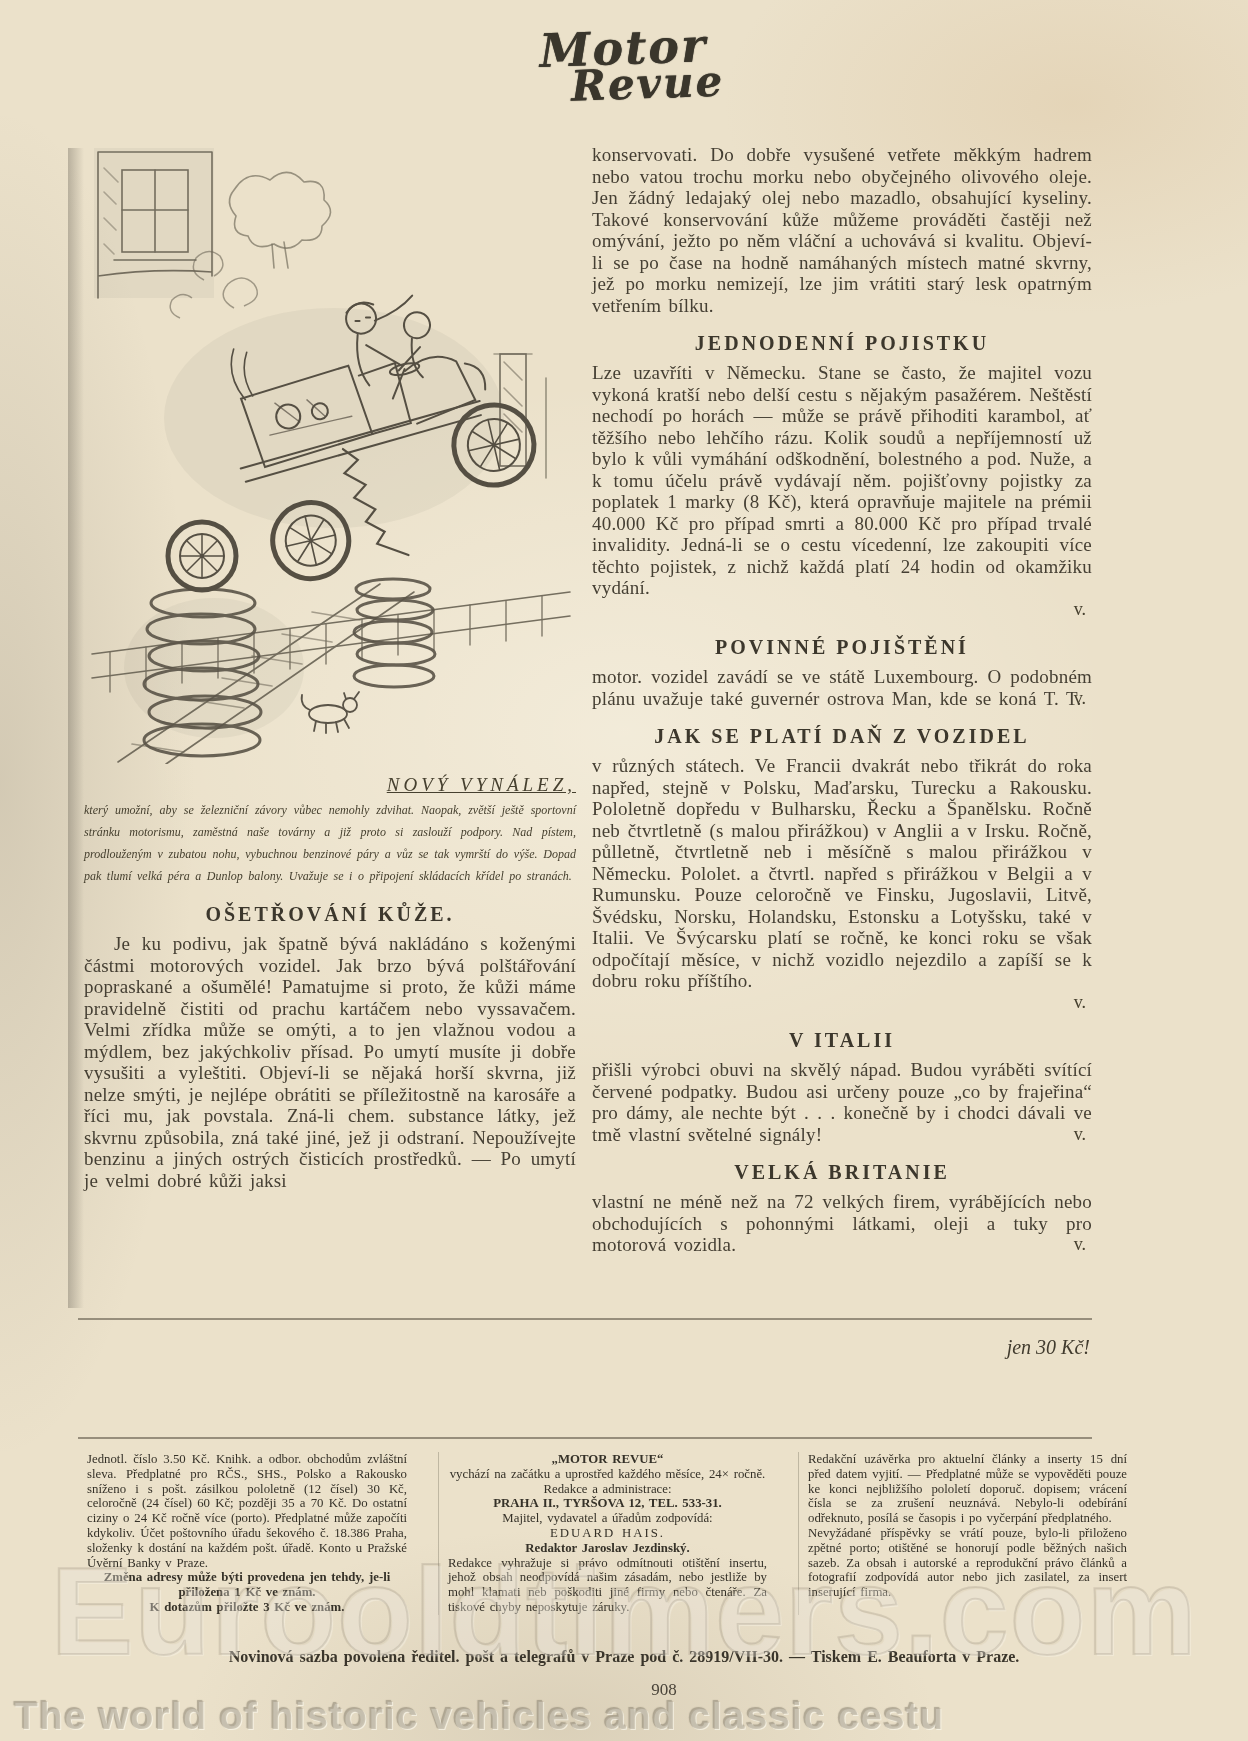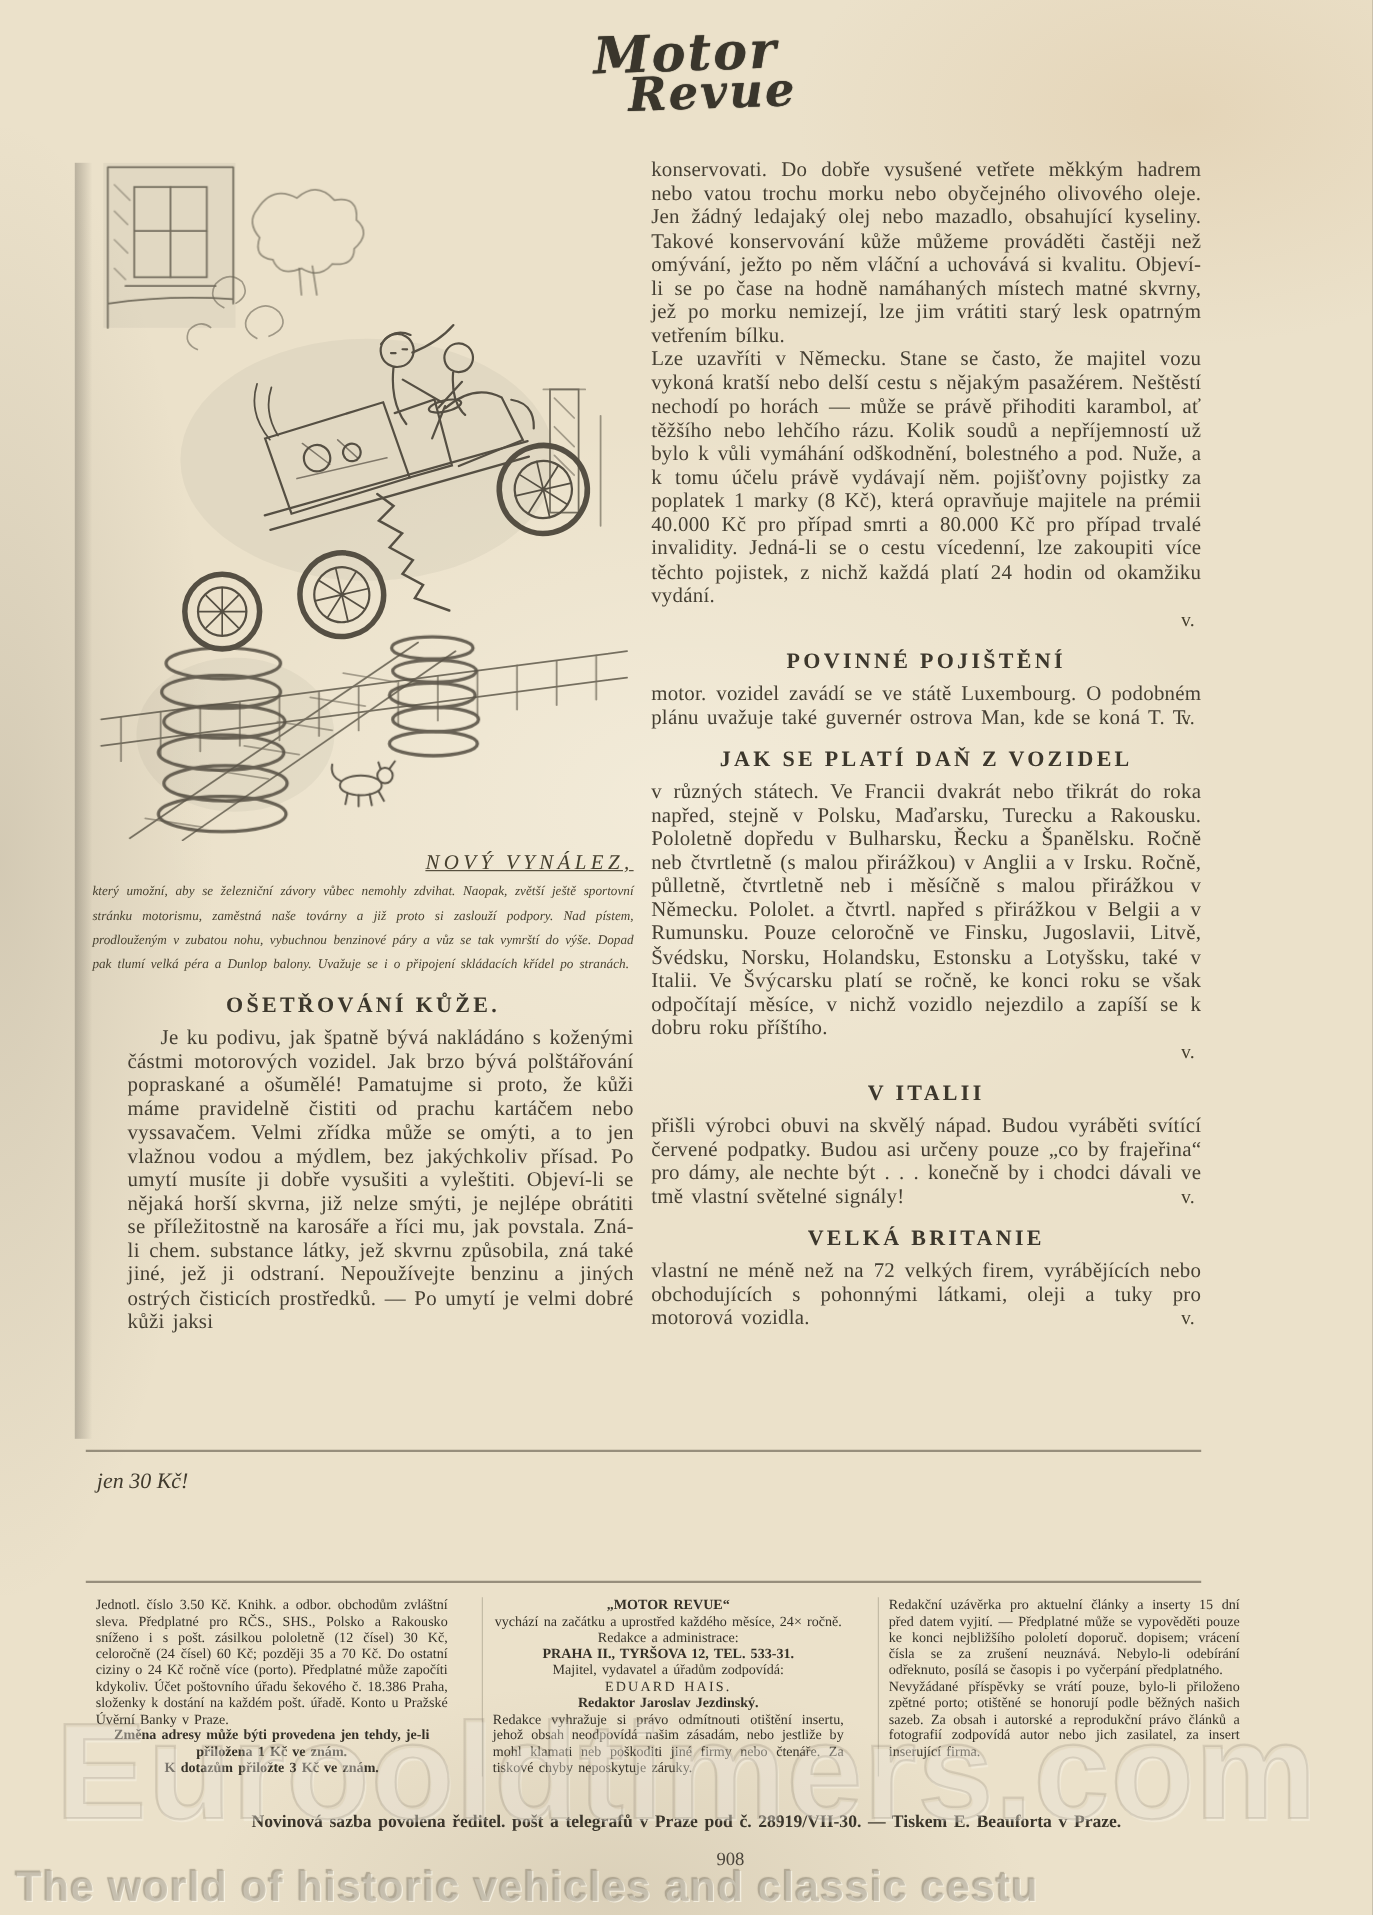--- a/index.html
+++ b/index.html
@@ -25,30 +25,30 @@
   .columns{position:absolute;left:84px;top:142px;width:1008px;display:flex;gap:16px;align-items:flex-start;}
   .col-left{width:492px;flex:none;}
   .col-right{width:500px;flex:none;padding-top:2px;}
   .illustration{margin:6px 0 10px 0;width:492px;height:616px;}
   .illustration svg{display:block;width:100%;height:100%;}
   .caption-title{font-style:italic;text-align:right;font-size:19px;letter-spacing:4px;margin-top:3px;color:#46402f;text-decoration:underline;}
   .caption-body{font-style:italic;font-size:12px;line-height:22px;text-align:justify;word-spacing:2.5px;margin:3px 0 0 0;color:#46402f;}
   .section-heading{font-size:20px;font-weight:bold;letter-spacing:3px;text-align:center;
     margin:16px 0 7px 0;color:#3c372c;}
   .body-text{font-size:19px;line-height:21.5px;text-align:justify;word-spacing:2.5px;letter-spacing:.2px;margin:0;}
-  .body-text.indent{text-indent:30px;margin-left:32px;}
+  .body-text.indent{text-indent:30px;}
   .signature{text-align:right;font-size:18px;line-height:21.5px;padding-right:6px;color:#46402f;}
   .signature.inline{margin-top:-21.5px;}
   
   .rule{position:absolute;left:78px;width:1014px;border-top:2px solid rgba(82,75,61,.55);}
   .rule-top{top:1318px;}
   .rule-bottom{top:1437px;}
   .promo{position:absolute;left:88px;top:1334px;width:1002px;}
   .promo-body{font-style:italic;font-size:20px;line-height:26px;text-align:justify;word-spacing:2px;margin:0;color:#413b2e;}
-  .promo-last{font-style:italic;font-size:20px;line-height:26px;text-align:left;color:#413b2e;}
+  .promo-last{font-style:italic;font-size:20px;line-height:26px;text-align:right;color:#413b2e;}
   
   .imprint{position:absolute;left:78px;top:1452px;width:1014px;display:flex;color:#353128;gap:22px;}
   .imprint-col{width:338px;flex:none;padding:0 9px;box-sizing:border-box;}
   .imprint-col + .imprint-col{border-left:1px solid rgba(90,85,70,.30);}
   .imprint-line{font-size:12.8px;line-height:14.8px;margin:0;word-spacing:1.5px;}
   .imprint-line.justify{text-align:justify;}
   .imprint-line.center{text-align:center;}
   .imprint-line.center-bold{text-align:center;font-weight:bold;}
   .imprint-line.center-caps{text-align:center;letter-spacing:2px;}
   .colophon{position:absolute;left:0;top:1648px;width:100%;text-align:center;
@@ -186,20 +186,21 @@
         <div class="caption-title">NOVÝ VYNÁLEZ,</div>
         <p class="caption-body">který umožní, aby se železniční závory vůbec nemohly zdvihat. Naopak, zvětší ještě sportovní stránku motorismu, zaměstná naše továrny a již proto si zaslouží podpory. Nad pístem, prodlouženým v zubatou nohu, vybuchnou benzinové páry a vůz se tak vymrští do výše. Dopad pak tlumí velká péra a Dunlop balony. Uvažuje se i o připojení skládacích křídel po stranách.</p>
       </div>
 
       <h2 class="section-heading">OŠETŘOVÁNÍ KŮŽE.</h2>
       <p class="body-text indent">Je ku podivu, jak špatně bývá nakládáno s koženými částmi motorových vozidel. Jak brzo bývá polštářování popraskané a ošumělé! Pamatujme si proto, že kůži máme pravidelně čistiti od prachu kartáčem nebo vyssavačem. Velmi zřídka může se omýti, a to jen vlažnou vodou a mýdlem, bez jakýchkoliv přísad. Po umytí musíte ji dobře vysušiti a vyleštiti. Objeví-li se nějaká horší skvrna, již nelze smýti, je nejlépe obrátiti se příležitostně na karosáře a říci mu, jak povstala. Zná-li chem. substance látky, jež skvrnu způsobila, zná také jiné, jež ji odstraní. Nepoužívejte benzinu a jiných ostrých čisticích prostředků. — Po umytí je velmi dobré kůži jaksi</p>
     </div>
 
     <div class="col-right" id="right-col">
         <p class="body-text">konservovati. Do dobře vysušené vetřete měkkým hadrem nebo vatou trochu morku nebo obyčejného olivového oleje. Jen žádný ledajaký olej nebo mazadlo, obsahující kyseliny. Takové konservování kůže můžeme prováděti častěji než omývání, ježto po něm vláční a uchovává si kvalitu. Objeví-li se po čase na hodně namáhaných místech matné skvrny, jež po morku nemizejí, lze jim vrátiti starý lesk opatrným vetřením bílku.</p>
+        <h2 class="section-heading">JEDNODENNÍ POJISTKU</h2>
         <p class="body-text">Lze uzavříti v Německu. Stane se často, že majitel vozu vykoná kratší nebo delší cestu s nějakým pasažérem. Neštěstí nechodí po horách — může se právě přihoditi karambol, ať těžšího nebo lehčího rázu. Kolik soudů a nepříjemností už bylo k vůli vymáhání odškodnění, bolestného a pod. Nuže, a k tomu účelu právě vydávají něm. pojišťovny pojistky za poplatek 1 marky (8 Kč), která opravňuje majitele na prémii 40.000 Kč pro případ smrti a 80.000 Kč pro případ trvalé invalidity. Jedná-li se o cestu vícedenní, lze zakoupiti více těchto pojistek, z nichž každá platí 24 hodin od okamžiku vydání.</p>
         <div class="signature">v.</div>
         <h2 class="section-heading">POVINNÉ POJIŠTĚNÍ</h2>
         <p class="body-text">motor. vozidel zavádí se ve státě Luxembourg. O podobném plánu uvažuje také guvernér ostrova Man, kde se koná T. T.</p>
         <div class="signature inline">v.</div>
         <h2 class="section-heading">JAK SE PLATÍ DAŇ Z VOZIDEL</h2>
         <p class="body-text">v různých státech. Ve Francii dvakrát nebo třikrát do roka napřed, stejně v Polsku, Maďarsku, Turecku a Rakousku. Pololetně dopředu v Bulharsku, Řecku a Španělsku. Ročně neb čtvrtletně (s malou přirážkou) v Anglii a v Irsku. Ročně, půlletně, čtvrtletně neb i měsíčně s malou přirážkou v Německu. Pololet. a čtvrtl. napřed s přirážkou v Belgii a v Rumunsku. Pouze celoročně ve Finsku, Jugoslavii, Litvě, Švédsku, Norsku, Holandsku, Estonsku a Lotyšsku, také v Italii. Ve Švýcarsku platí se ročně, ke konci roku se však odpočítají měsíce, v nichž vozidlo nejezdilo a zapíší se k dobru roku příštího.</p>
         <div class="signature">v.</div>
         <h2 class="section-heading">V ITALII</h2>
         <p class="body-text">přišli výrobci obuvi na skvělý nápad. Budou vyráběti svítící červené podpatky. Budou asi určeny pouze „co by frajeřina“ pro dámy, ale nechte být . . . konečně by i chodci dávali ve tmě vlastní světelné signály!</p>

